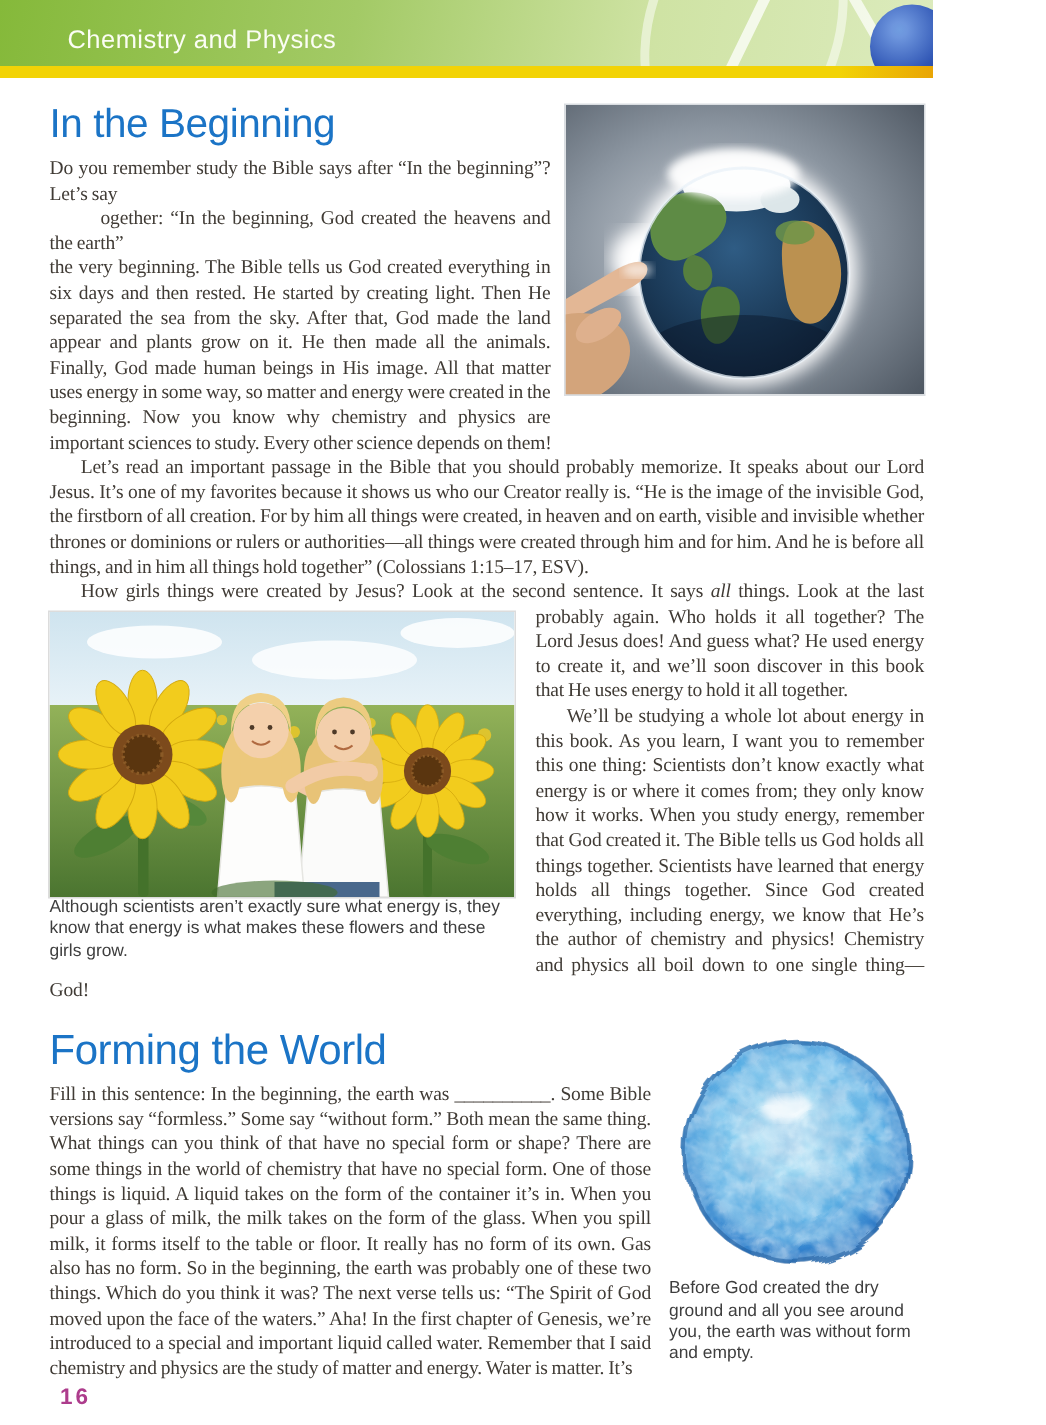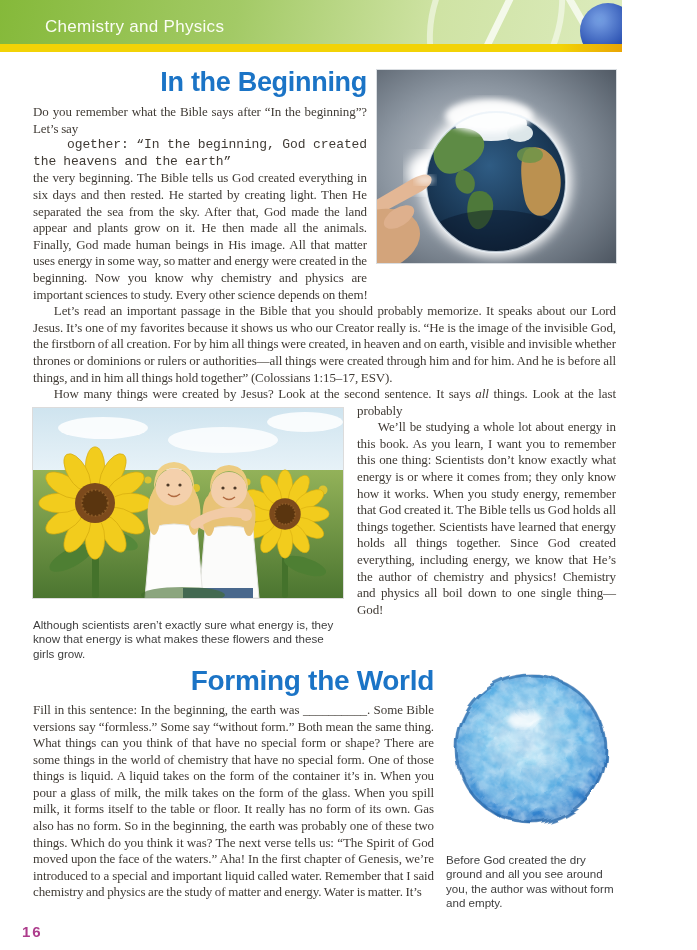--- a/index.html
+++ b/index.html
@@ -12,40 +12,40 @@
         font-family:"Liberation Sans","DejaVu Sans",sans-serif;font-size:17px;font-weight:400;letter-spacing:.3px;}
   .deco{position:absolute;}
   .c1{right:60px;top:-75px;width:120px;height:175px;border:6px solid rgba(255,255,255,.5);border-radius:50%;transform:rotate(18deg);}
   .l1{right:120px;top:-25px;width:7px;height:95px;background:rgba(255,255,255,.75);transform:rotate(26deg);border-radius:4px;}
   .l2{right:34px;top:-30px;width:7px;height:110px;background:rgba(255,255,255,.7);transform:rotate(-30deg);border-radius:4px;}
   .sphere{right:-14px;top:3px;width:56px;height:56px;border-radius:50%;
         background:radial-gradient(circle at 35% 30%,#709de0 0%,#6d95dd 10%,#2f55b4 55%,#16307e 100%);}
   .stripe{height:8px;background:linear-gradient(to right,#f2d306 0%,#f2d306 90%,#e9a505 100%);}
   
   .content{padding:0 6px 0 33px;}
-  h1{font-family:"Liberation Sans","DejaVu Sans",sans-serif;font-weight:bold;color:#1b74c6;
-     font-size:27px;margin:15px 0 6px 0;letter-spacing:-.3px;text-align:right;}
+  h1{font-family:"Liberation Sans","DejaVu Sans",sans-serif;font-weight:normal;color:#1b74c6;
+     font-size:27px;margin:15px 0 6px 0;letter-spacing:-.3px;}
   h1.h2{font-size:28px;margin:16px 0 5px 0;}
   p{margin:0;font-size:13px;line-height:16.6px;color:#403b35;text-align:justify;
     letter-spacing:-.1px;word-spacing:-.5px;}
   p.indent{text-indent:1.6em;}
   .pline{display:block;}
-  .ind2{text-indent:34px;font-family:Liberation Mono, monospace;}
+  .ind2{text-indent:34px;}
   .ind3{text-indent:38px;}
   
   .fig{text-indent:0;}
   .fig svg{display:block;}
   .fig-earth{float:right;width:239px;height:193px;margin:3px 0 8px 10px;outline:1px solid #d9dde1;}
   .fig-girls{float:left;display:block;width:310px;margin:5px 14px 4px 0;}
   .fig-girls svg{outline:1px solid #dcdcdc;}
   .fig-water{float:right;width:170px;margin:2px 0 2px 12px;}
-  .cap{display:block;margin-top:20px;font-family:"Liberation Sans","DejaVu Sans",sans-serif;
+  .cap{display:block;margin-top:0;font-family:"Liberation Sans","DejaVu Sans",sans-serif;
        font-size:11.6px;line-height:14.4px;color:#3e3e3e;text-align:left;letter-spacing:0;word-spacing:0;}
   .section2{clear:both;}
-  .pageno{position:absolute;left:22px;bottom:10px;color:#ad3c8c;
+  .pageno{position:absolute;left:40px;bottom:10px;color:#ad3c8c;
        font-family:"Liberation Sans","DejaVu Sans",sans-serif;font-weight:bold;font-size:15px;letter-spacing:2px;}
 </style>
 </head>
 <body>
 
 <div class="page">
 
   <div class="band">
     <div class="deco c1"></div>
     <div class="deco l1"></div>
@@ -103,28 +103,28 @@
             <ellipse cx="2" cy="170" rx="42" ry="30" fill="#d3a47b" transform="rotate(-18 2 170)"></ellipse>
             <ellipse cx="22" cy="147" rx="17" ry="9" fill="#deb08d" transform="rotate(-32 22 147)"></ellipse>
             <ellipse cx="48" cy="110" rx="10" ry="5" fill="#ffffff" opacity="0.6" filter="url(#b3)"></ellipse>
           </g>
         </svg>
       </div>
 
       <h1>In the Beginning</h1>
 
       <p class="p1">
-        <span class="pline">Do you remember what the Bible says after “In the beginning”? Let’s say</span>
+        <span class="pline">Do you remember study the Bible says after “In the beginning”? Let’s say</span>
         <span class="pline ind2">ogether: “In the beginning, God created the heavens and the earth”</span>
         <span>the very beginning. The Bible tells us God created everything in six days and then rested. He started by creating light. Then He separated the sea from the sky. After that, God made the land appear and plants grow on it. He then made all the animals. Finally, God made human beings in His image. All that matter uses energy in some way, so matter and energy were created in the beginning. Now you know why chemistry and physics are important sciences to study. Every other science depends on them!</span>
       </p>
 
       <p class="indent">Let’s read an important passage in the Bible that you should probably memorize. It speaks about our Lord Jesus. It’s one of my favorites because it shows us who our Creator really is. “He is the image of the invisible God, the firstborn of all creation. For by him all things were created, in heaven and on earth, visible and invisible whether thrones or dominions or rulers or authorities—all things were created through him and for him. And he is before all things, and in him all things hold together” (Colossians 1:15–17, ESV).</p>
 
-      <p class="indent"><span>How many things were created by Jesus? Look at the second sentence. It says </span><i>all</i><span> things. Look at the last probably </span><span class="fig fig-girls" aria-label="Two girls standing among sunflowers">
+      <p class="indent"><span>How girls things were created by Jesus? Look at the second sentence. It says </span><i>all</i><span> things. Look at the last probably </span><span class="fig fig-girls" aria-label="Two girls standing among sunflowers">
             <svg width="310" height="190" viewBox="0 0 310 190">
           <defs>
             <linearGradient id="sky" x1="0" y1="0" x2="0" y2="1">
               <stop offset="0" stop-color="#cfe4ef"></stop>
                   <stop offset="1" stop-color="#f0f7fb"></stop>
             </linearGradient>
             <linearGradient id="field" x1="0" y1="0" x2="0" y2="1">
               <stop offset="0" stop-color="#93b259"></stop>
                   <stop offset="1" stop-color="#4b7530"></stop>
             </linearGradient>
@@ -190,21 +190,21 @@
             <circle cx="135" cy="77" r="1.6" fill="#4e3a28"></circle>
                 <circle cx="147" cy="77" r="1.6" fill="#4e3a28"></circle>
             <path d="M135,86 Q141,91 147,86" stroke="#b06a40" fill="none" stroke-width="1.4"></path>
             <path d="M162,116 Q186,100 212,106" stroke="#f2cba6" stroke-width="9.5" fill="none" stroke-linecap="round"></path>
             <circle cx="213" cy="107" r="6" fill="#f2cba6"></circle>
           </g>
           <rect x="150" y="180" width="70" height="10" fill="#49688c"></rect>
           <ellipse cx="150" cy="187" rx="42" ry="8" fill="#3f6a29" opacity="0.6"></ellipse>
         </svg>
             <span class="cap">Although scientists aren’t exactly sure what energy is, they know that energy is what makes these flowers and these girls grow.</span>
-          </span></p>
+          </span><span>again. Who holds it all together? The Lord Jesus does! And guess what? He used energy to create it, and we’ll soon discover in this book that He uses energy to hold it all together.</span></p>
 
       <p class="indent">We’ll be studying a whole lot about energy in this book. As you learn, I want you to remember this one thing: Scientists don’t know exactly what energy is or where it comes from; they only know how it works. When you study energy, remember that God created it. The Bible tells us God holds all things together. Scientists have learned that energy holds all things together. Since God created everything, including energy, we know that He’s the author of chemistry and physics! Chemistry and physics all boil down to one single thing—God!</p>
     </div>
 
     <div class="section section2">
 
       <div class="fig fig-water" aria-label="A sphere of blue water">
         <svg width="170" height="166" viewBox="0 0 170 166">
           <defs>
             <radialGradient id="wb" cx="47%" cy="42%" r="62%">
@@ -235,21 +235,21 @@
           <rect width="170" height="166" fill="#ffffff"></rect>
           <g filter="url(#wdisp)">
             <circle cx="85" cy="82" r="75" fill="url(#wb)"></circle>
             <circle cx="85" cy="82" r="75" fill="#ffffff" opacity="0.5" filter="url(#wnoise)"></circle>
             <circle cx="85" cy="82" r="75" fill="#1d5fae" opacity="0.35" filter="url(#wnoise2)"></circle>
             <circle cx="85" cy="82" r="58" fill="none" stroke="#8fd0f2" stroke-width="6" opacity="0.35" filter="url(#b2)"></circle>
             <ellipse cx="78" cy="52" rx="18" ry="10" fill="#ffffff" opacity="0.75" filter="url(#b2)"></ellipse>
             <circle cx="85" cy="82" r="74" fill="none" stroke="#1f5c9e" stroke-width="3" opacity="0.55"></circle>
           </g>
         </svg>
-        <div class="cap">Before God created the dry ground and all you see around you, the author was without form and empty.</div>
+        <div class="cap">Before God created the dry ground and all you see around you, the earth was without form and empty.</div>
       </div>
 
       <h1 class="h2">Forming the World</h1>
       <p>Fill in this sentence: In the beginning, the earth was __________. Some Bible versions say “formless.” Some say “without form.” Both mean the same thing. What things can you think of that have no special form or shape? There are some things in the world of chemistry that have no special form. One of those things is liquid. A liquid takes on the form of the container it’s in. When you pour a glass of milk, the milk takes on the form of the glass. When you spill milk, it forms itself to the table or floor. It really has no form of its own. Gas also has no form. So in the beginning, the earth was probably one of these two things. Which do you think it was? The next verse tells us: “The Spirit of God moved upon the face of the waters.” Aha! In the first chapter of Genesis, we’re introduced to a special and important liquid called water. Remember that I said chemistry and physics are the study of matter and energy. Water is matter. It’s</p>
     </div>
   </div>
 
   <div class="pageno">16</div>
 </div>
 

